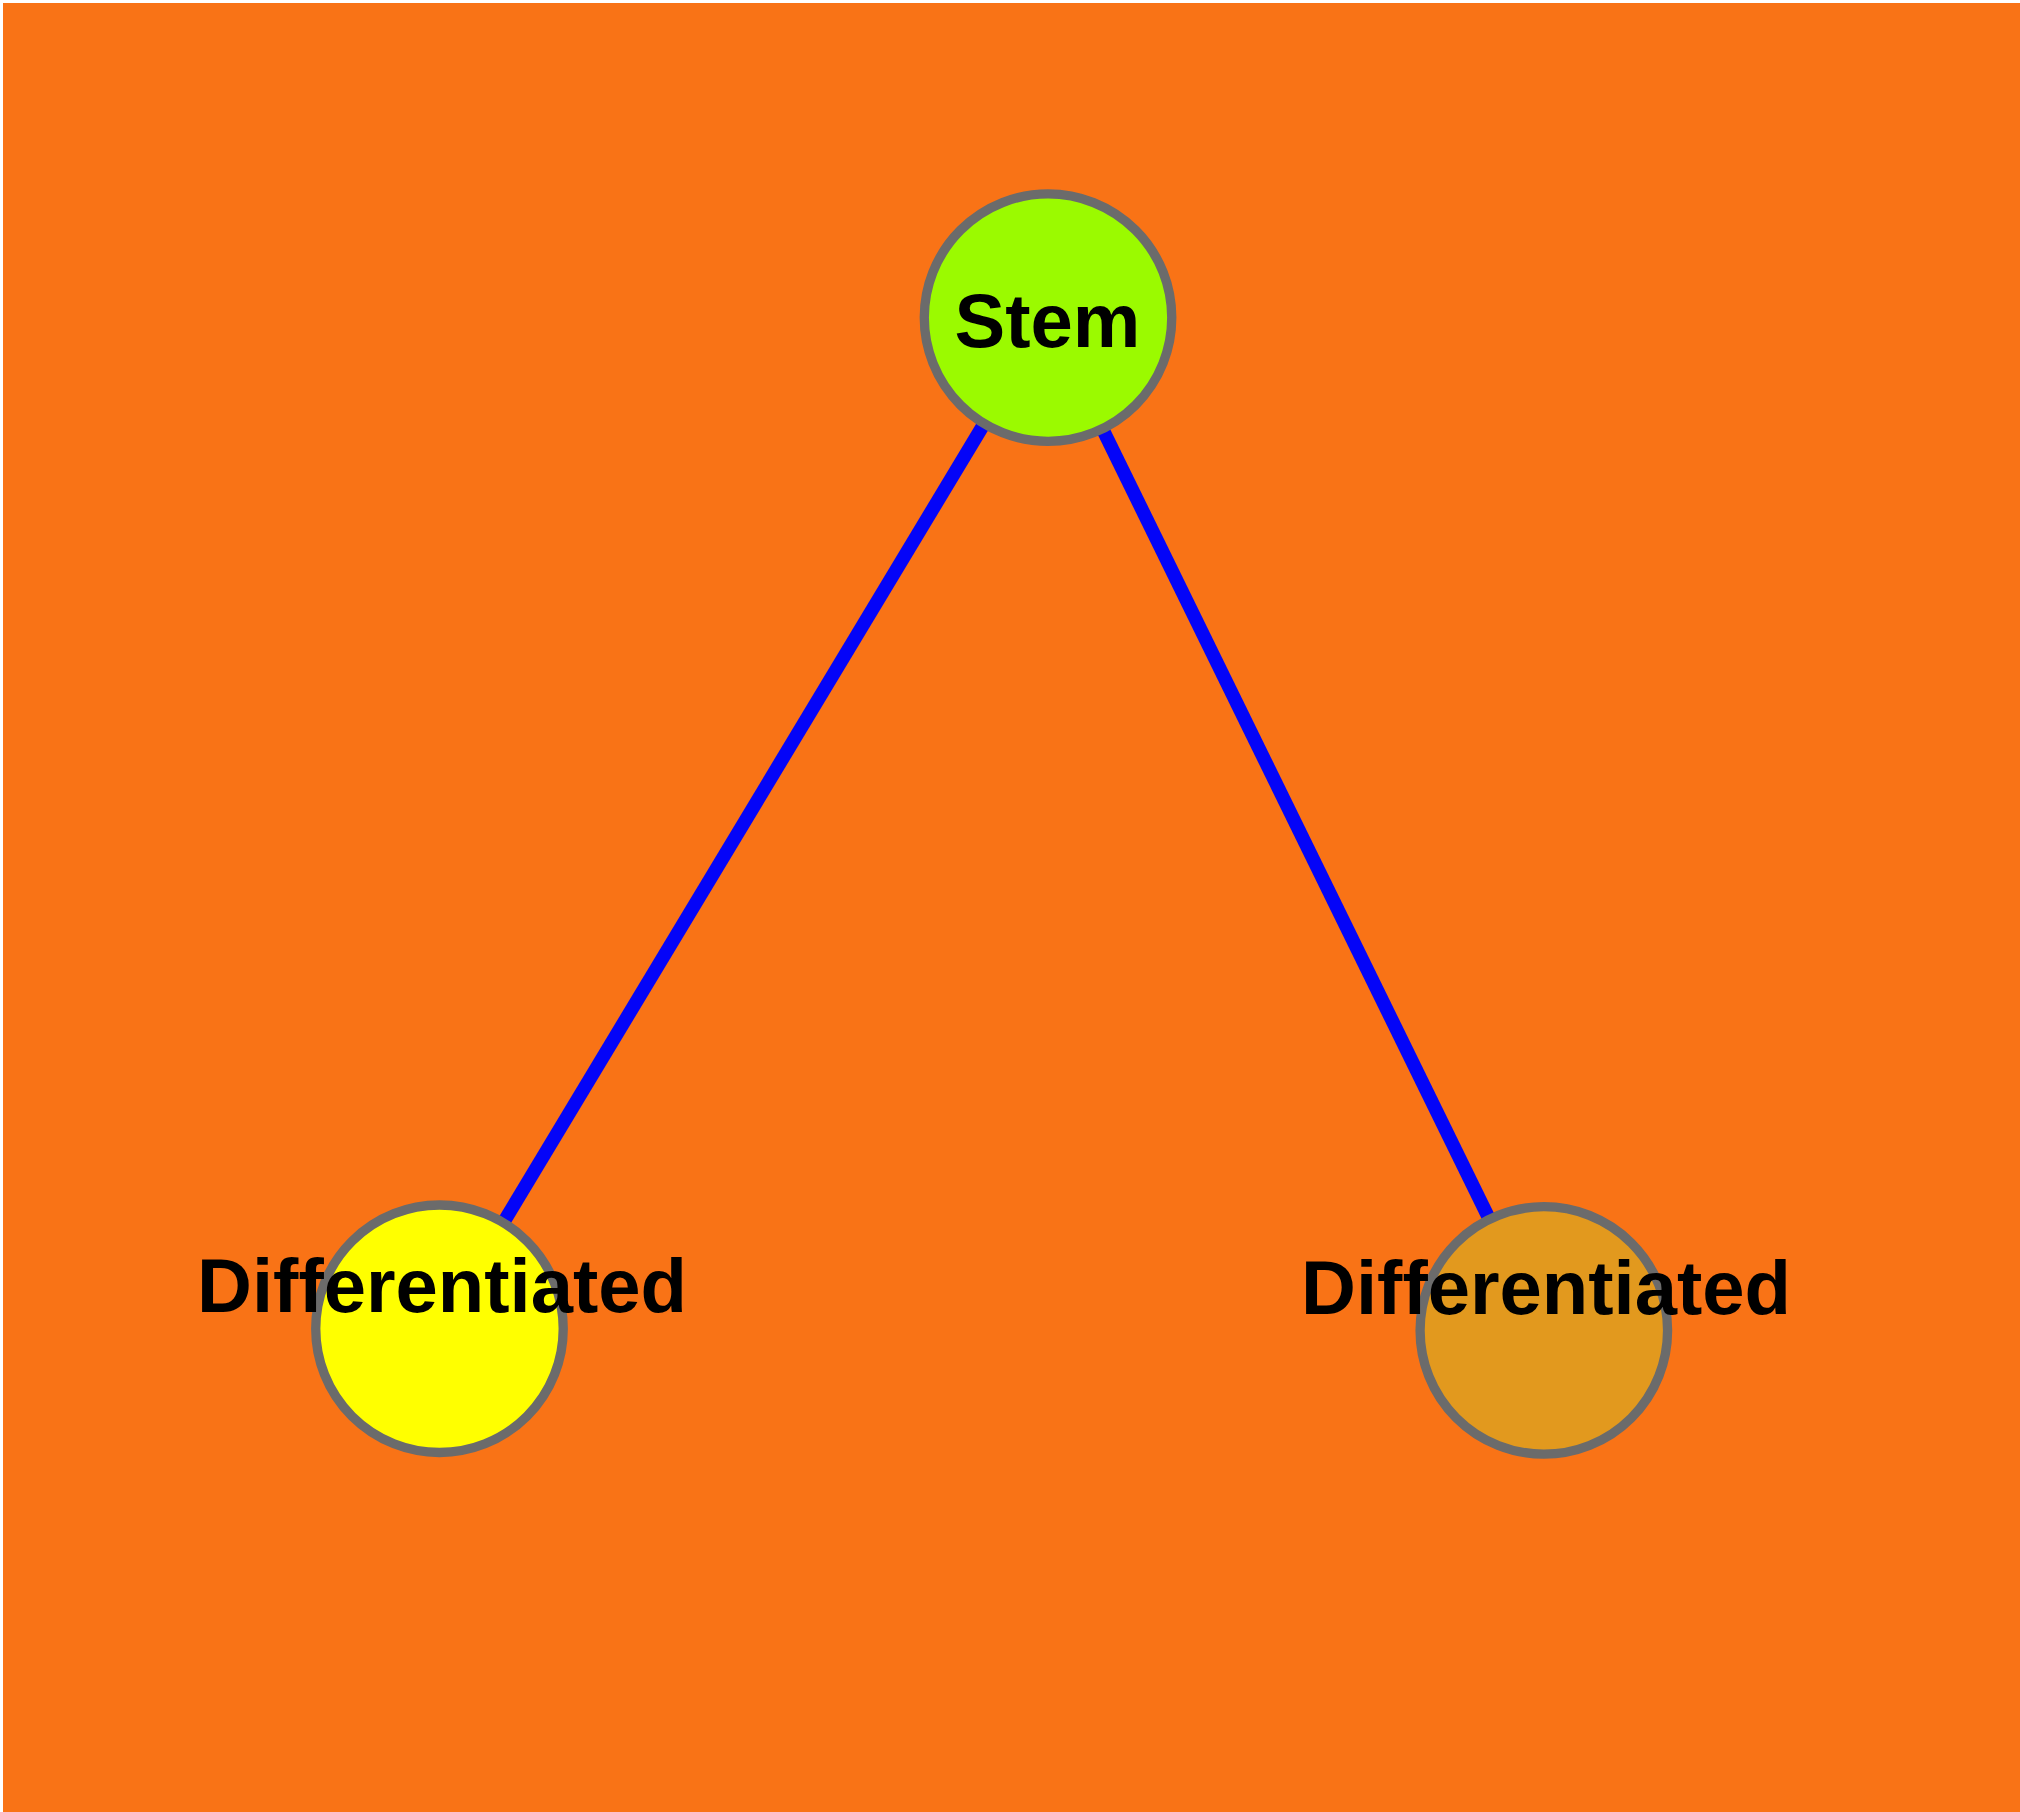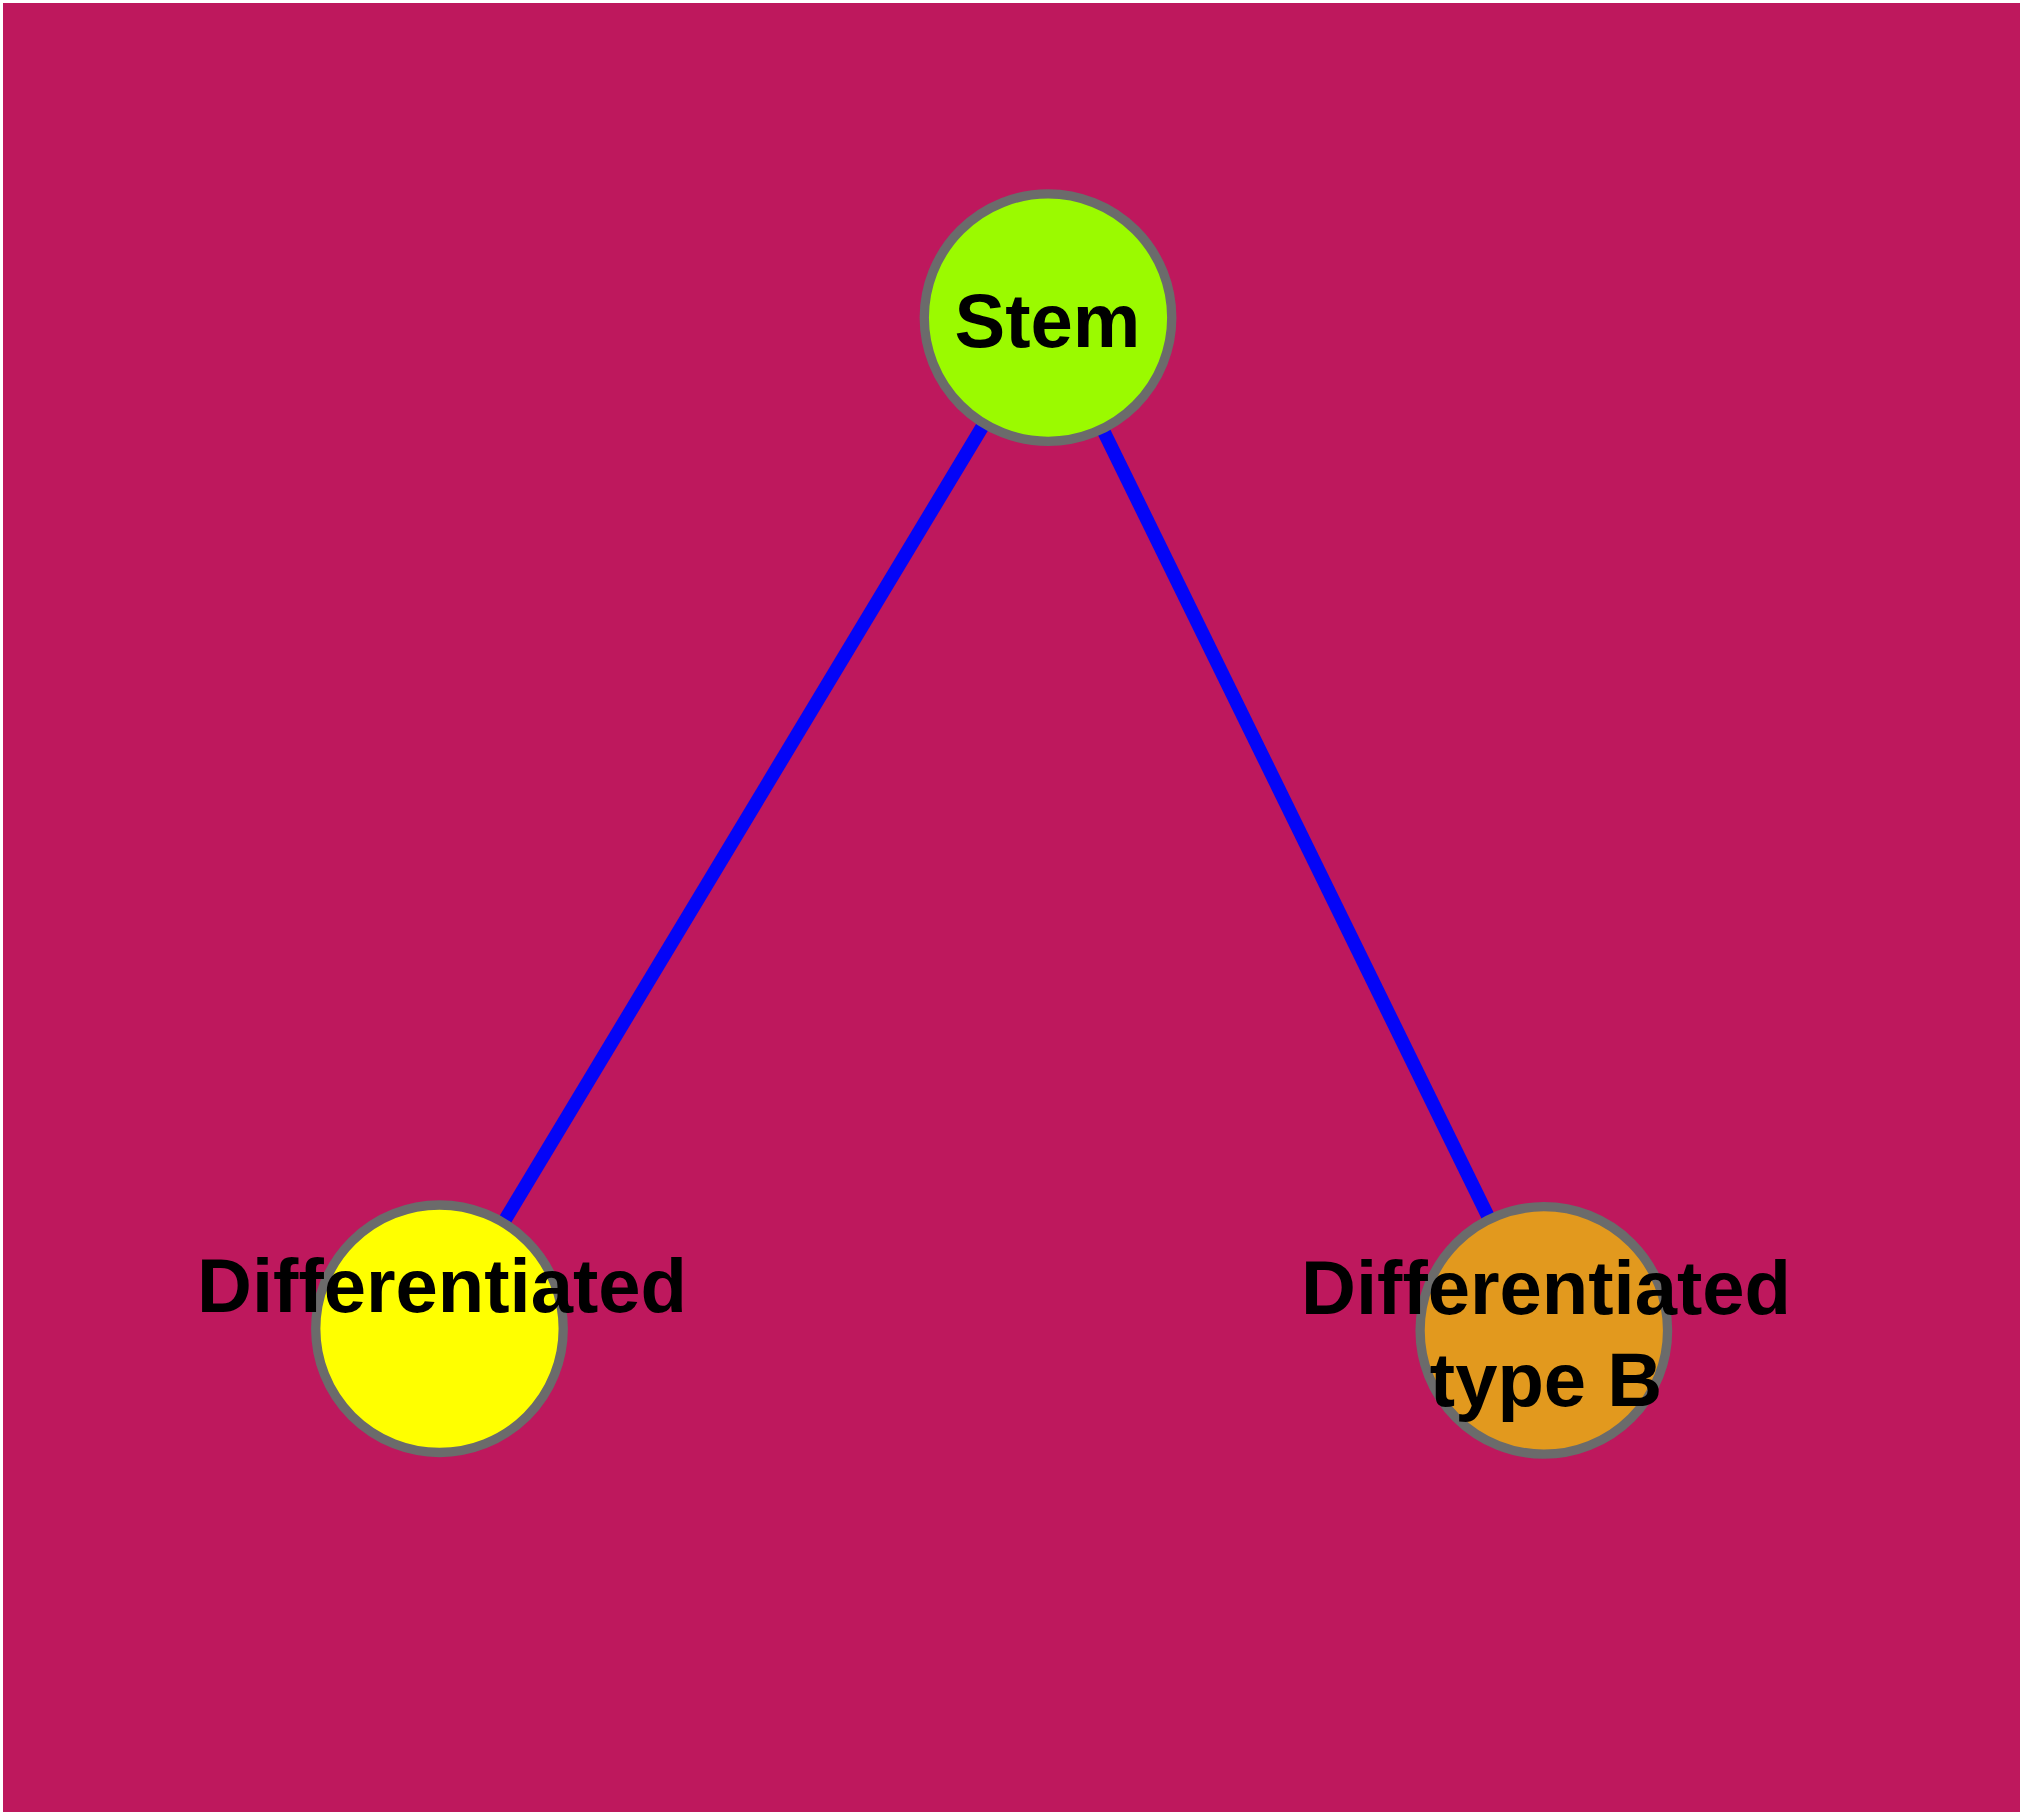--- a/index.html
+++ b/index.html
@@ -6,21 +6,21 @@
   body {
     width: 2021px; height: 1812px;
     position: relative;
     background: #ffffff;
     font-family: "Liberation Sans", sans-serif;
   }
   .canvas {
     position: absolute;
     left: 2.5px; top: 3.4px;
     width: 2018px; height: 1809px;
-    background: #be185d;
+    background: #f97316;
     overflow: hidden;
   }
   .graph-svg {
     position: absolute;
     left: 0; top: 0;
     width: 2018px; height: 1809px;
   }
   .node-label {
     position: absolute;
     text-align: center;
@@ -54,17 +54,16 @@
   <div class="node-label label-stem">
     <div>Stem</div>
   </div>
 
   <div class="node-label label-type-a">
     <div>Differentiated</div>
   </div>
 
   <div class="node-label label-type-b">
     <div>Differentiated</div>
-    <div>type B</div>
   </div>
 
 </div>
 
 
 </body></html>

